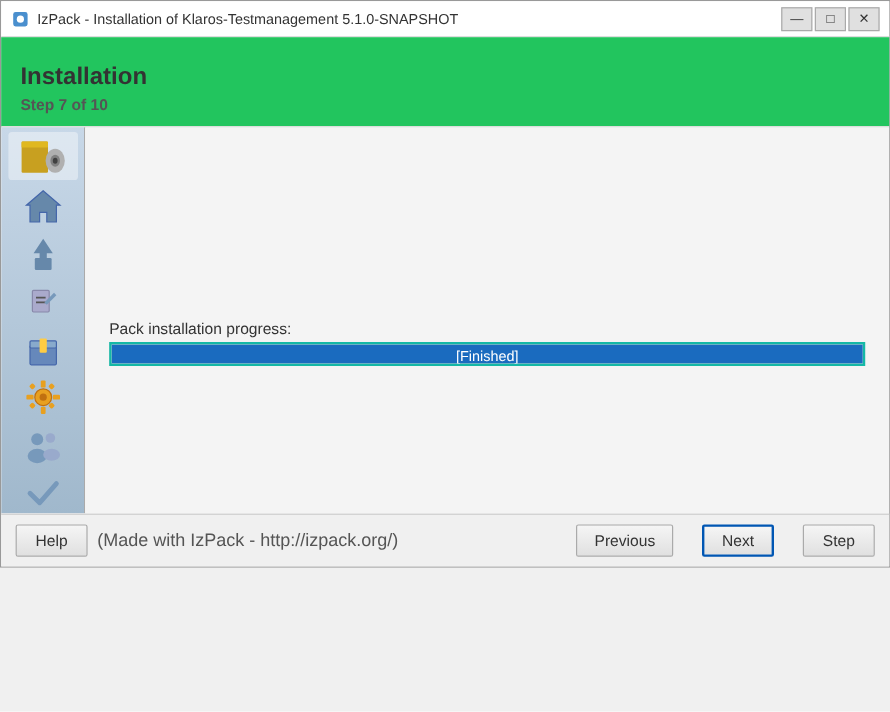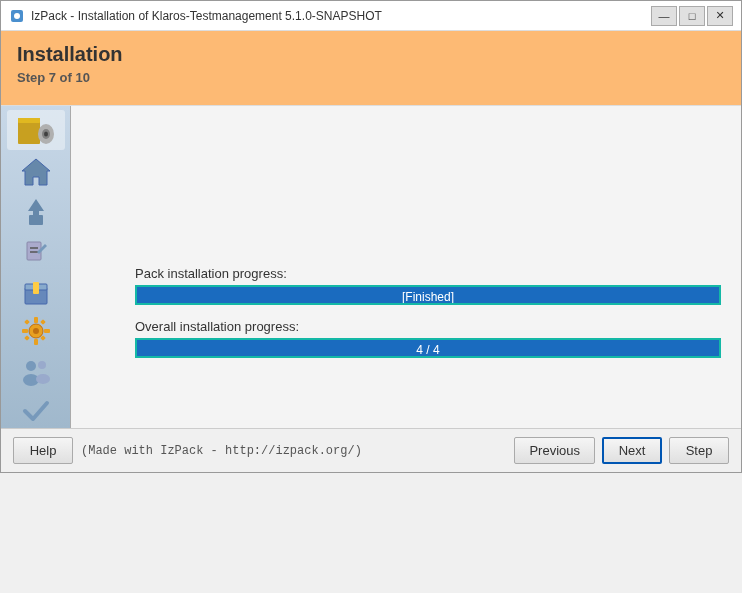--- a/index.html
+++ b/index.html
@@ -59,24 +59,24 @@
       display: flex;
       align-items: center;
       justify-content: center;
       font-size: 11px;
       cursor: pointer;
       color: #333;
     }
 
     
     .header {
-      background: #fdba74;
+      background: #22c55e;
       padding: 12px 16px 10px 16px;
       display: flex;
-      align-items: flex-start;
+      align-items: flex-end;
       justify-content: space-between;
       border-bottom: 1px solid #ddd;
       min-height: 75px;
       gap: 36px;
     }
 
     .header-left .title {
       font-size: 20px;
       font-weight: bold;
       color: #333;
@@ -139,21 +139,20 @@
       flex: 1;
       background: #f4f4f4;
       padding: 20px 20px 20px 20px;
       display: flex;
       flex-direction: column;
       gap: 10px;
     }
 
     .progress-section {
       margin-top: 140px;
-      margin-left: 44px;
     }
 
     .progress-label {
       font-size: 13px;
       color: #333;
       margin-bottom: 4px;
     }
 
     .progress-bar-container {
       width: 100%;
@@ -197,28 +196,27 @@
       height: 44px;
     }
 
     .footer-left {
       display: flex;
       align-items: center;
       gap: 8px;
     }
 
     .footer-link {
-      font-size: 12px;
+      font-size: 15px;
       color: #555;
-      font-family: Liberation Mono, monospace;
     }
 
     .footer-right {
       display: flex;
-      gap: 7px;
+      gap: 24px;
     }
 
     .btn {
       height: 27px;
       min-width: 60px;
       padding: 0 14px;
       border: 1px solid #aaa;
       background: linear-gradient(to bottom, #f5f5f5, #e0e0e0);
       font-size: 13px;
       cursor: pointer;
@@ -339,27 +337,20 @@
       <div class="progress-section">
 
         <div class="progress-block">
           <div class="progress-label">Pack installation progress:</div>
           <div class="progress-bar-container">
             <div class="progress-bar-fill" style="width: 100%;"></div>
             <div class="progress-bar-text">[Finished]</div>
           </div>
         </div>
 
-        <div class="progress-block">
-          <div class="progress-label">Overall installation progress:</div>
-          <div class="progress-bar-container">
-            <div class="progress-bar-fill" style="width: 100%;"></div>
-            <div class="progress-bar-text">4 / 4</div>
-          </div>
-        </div>
 
       </div>
 
     </div>
   </div>
 
   <div class="footer">
     <div class="footer-left">
       <button class="btn">Help</button>
       <span class="footer-link">(Made with IzPack - http://izpack.org/)</span>

